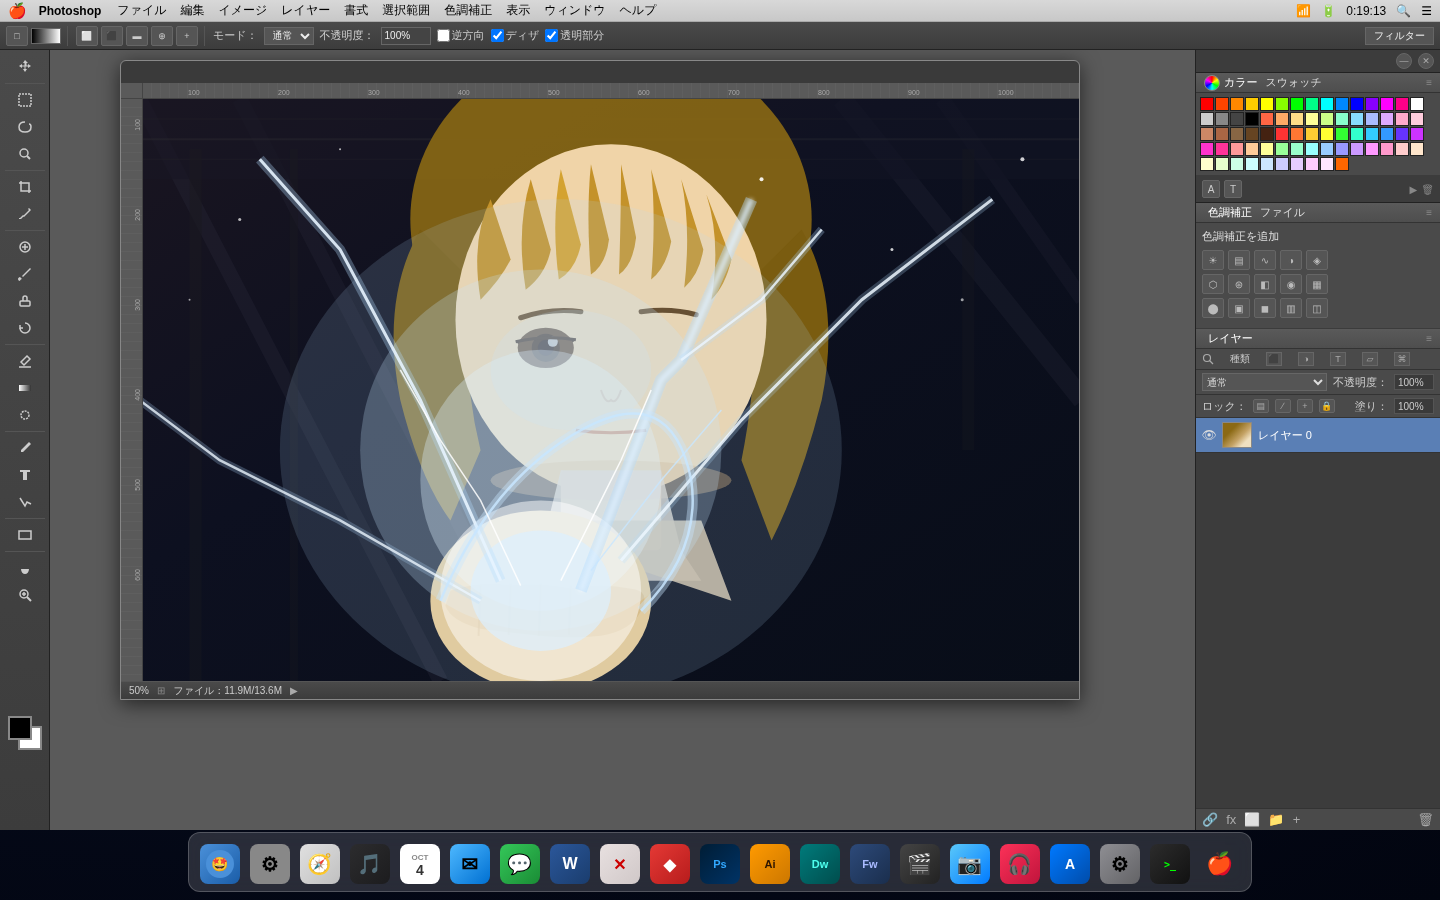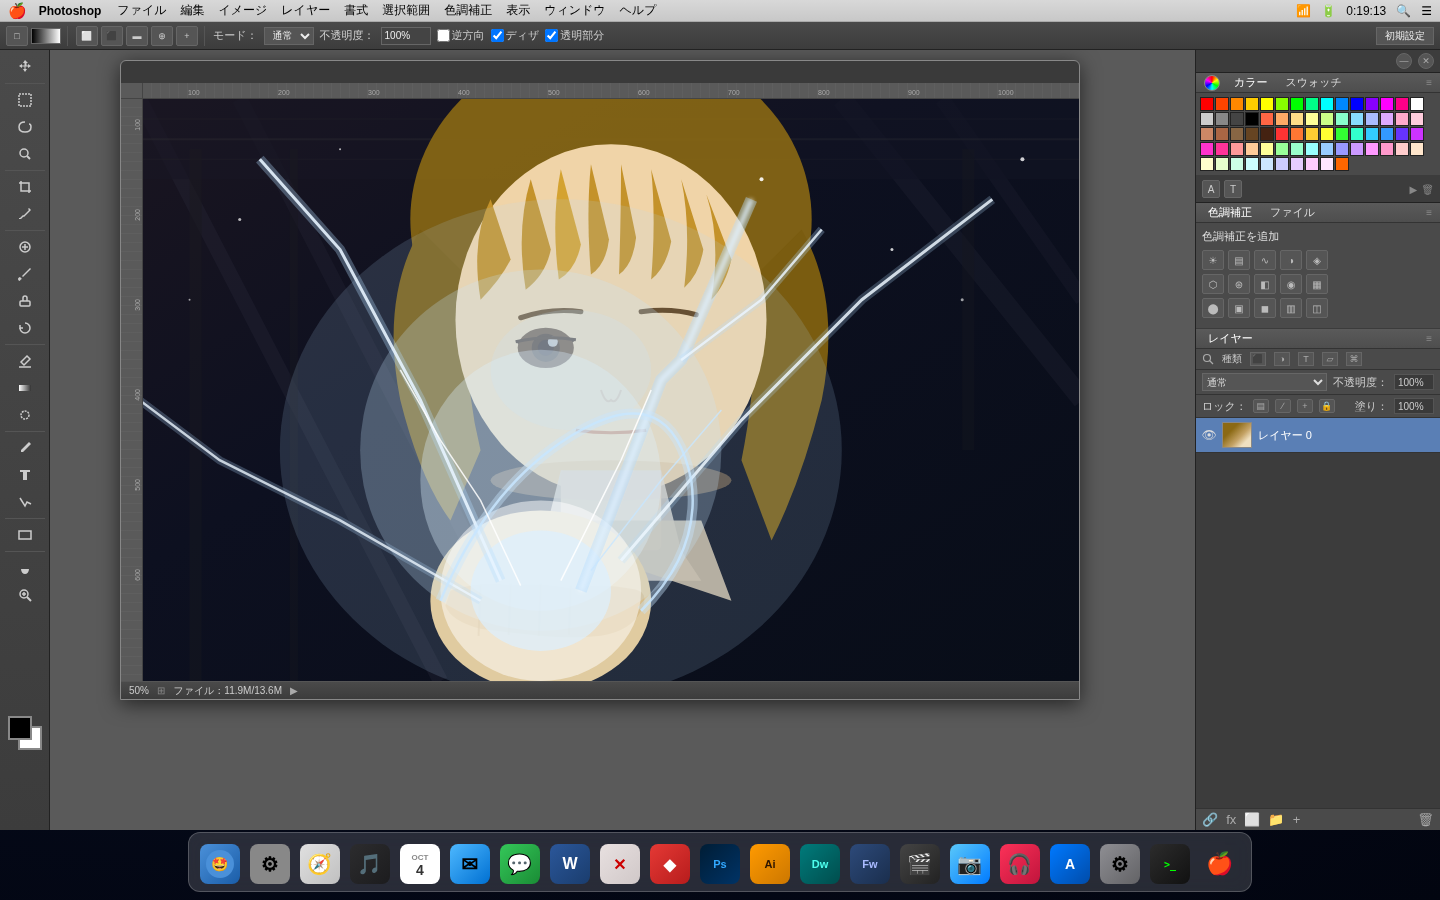--- a/index.html
+++ b/index.html
@@ -226,21 +226,20 @@
       margin-bottom: 1px;
     }
     .panel-header {
       height: 20px;
       background: linear-gradient(to bottom, #5a5a5a, #4e4e4e);
       display: flex;
       align-items: center;
       padding: 0 8px;
       font-size: 11px;
       color: #ddd;
-      gap: 10px;
       border-bottom: 1px solid #333;
     }
     .panel-header-tab {
       cursor: pointer;
       padding: 2px 4px;
     }
     .panel-header-tab.active {
       color: #fff;
     }
     .panel-close-btn {
@@ -287,21 +286,21 @@
       align-items: center;
       justify-content: center;
       font-size: 10px;
       color: #bbb;
       cursor: pointer;
     }
     .layers-toolbar {
       display: flex;
       align-items: center;
       padding: 3px 6px;
-      gap: 8px;
+      gap: 16px;
       background: #4a4a4a;
       border-bottom: 1px solid #333;
     }
     .layers-mode-select {
       background: #555;
       border: 1px solid #666;
       color: #ddd;
       font-size: 10px;
       height: 18px;
       flex: 1;
@@ -607,21 +606,21 @@
     <span>逆方向</span>
   </label>
   <label class="checkbox-label">
     <input type="checkbox" checked="" style="">
     <span>ディザ</span>
   </label>
   <label class="checkbox-label">
     <input type="checkbox" checked="" style="">
     <span>透明部分</span>
   </label>
-  <button class="tool-preset-btn">初期設定</button>
+  <button class="tool-preset-btn">フィルター</button>
 </div>
 
 <div id="left-panel">
 
   <button class="tool-icon-btn" title="移動ツール">
     <svg width="16" height="16" viewBox="0 0 16 16" fill="#ccc">
         <path d="M8 1l-2 3h1.5v2.5H5V5L2 7l3 2v-1.5h2.5V10H6l2 3 2-3h-1.5V7.5H11V9l3-2-3-2v1.5H9.5V4H11L8 1z"></path>
       </svg>
   </button>
   <div class="panel-divider"></div>

